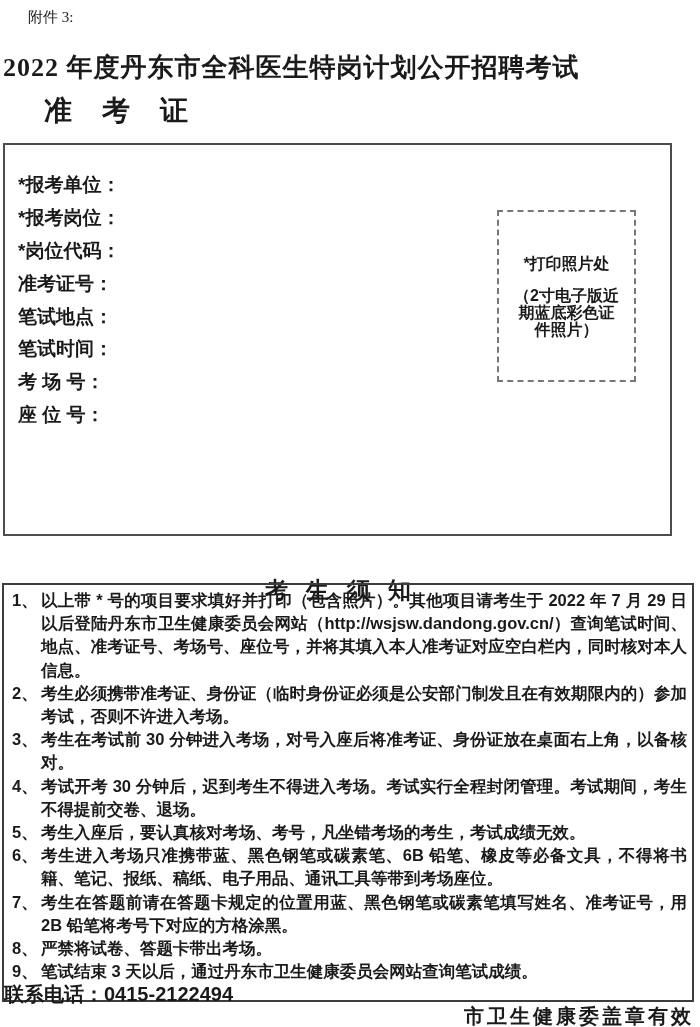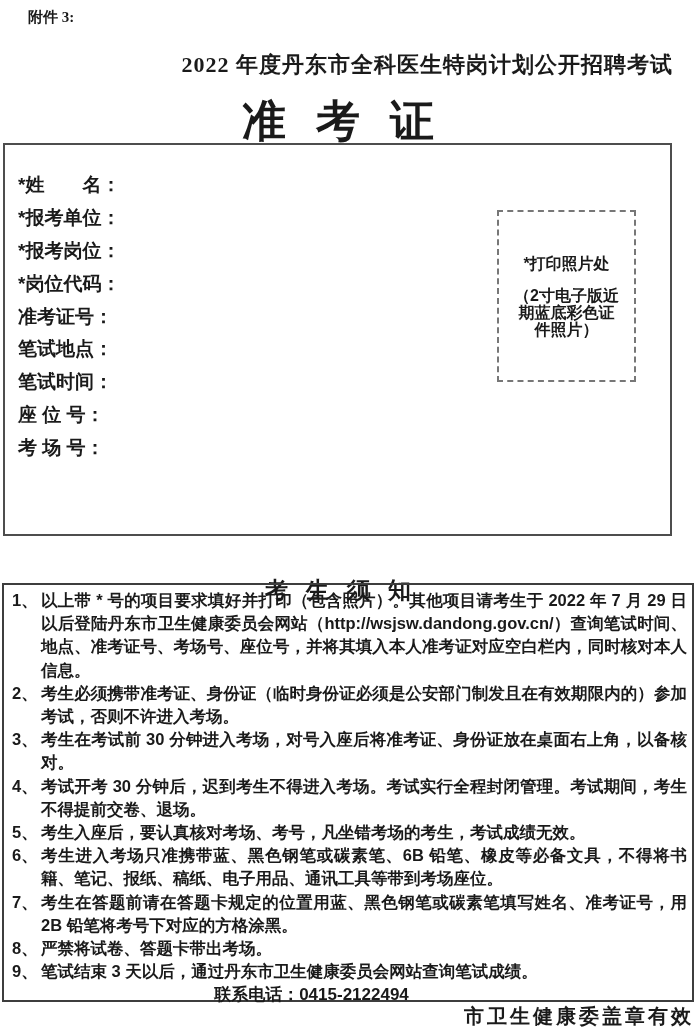--- a/index.html
+++ b/index.html
@@ -6,33 +6,32 @@
   html, body { background:#ffffff; }
   body {
     width:700px; height:1027px;
     position:relative; overflow:hidden;
     color:#1a1a1a;
     font-family:"Liberation Sans", sans-serif;
   }
   .attachment {
     position:absolute; left:28px; top:8px;
     font-family:"Liberation Serif", serif;
-    font-size:15px; font-weight:700;
+    font-size:15px; font-weight:400;
   }
   .title {
     position:absolute; top:50px; left:3px; width:670px;
-    text-align:right;
+    text-align:left;
     font-family:"Liberation Serif", serif;
-    font-size:22px; font-weight:600; letter-spacing:1px;
+    font-size:26px; font-weight:600; letter-spacing:1px;
     white-space:nowrap;
   }
   .subtitle {
-    position:absolute; top:92px; left:3px; width:670px;
-    text-align:center;
-    font-size:44px; font-weight:bold;
+    position:absolute; top:92px; left:14px; width:670px;
+    font-size:28px; font-weight:bold;
     letter-spacing:30px; padding-left:30px;
     white-space:nowrap;
   }
   .info-box {
     position:absolute; top:143px; left:3px;
     width:669px; height:393px;
     border:2px solid #4d4d4d;
   }
   .fields { padding:24px 0 0 13px; }
   .field-row { height:32.8px; display:flex; align-items:center; }
@@ -60,43 +59,39 @@
     border:2px solid #3d3d3d;
     padding:4px 5px 0 0;
   }
   .notice-item {
     position:relative; padding-left:37px;
     font-size:16.5px; line-height:23.2px; font-weight:600;
     text-align:justify;
   }
   .notice-num { position:absolute; left:8px; top:0; }
   .contact {
-    text-align:center; padding-right:68px;
-    font-size:17px; line-height:23.5px; font-weight:600;
+    text-align:left; padding-right:68px;
+    font-size:20px; line-height:23.5px; font-weight:600;
   }
   .seal-note {
     position:absolute; top:1003px; right:6px;
     font-size:20px; font-weight:600; letter-spacing:3px;
   }
 </style>
 </head>
 <body>
 
 <div class="attachment">附件 3:</div>
 
 <div class="title">2022 年度丹东市全科医生特岗计划公开招聘考试</div>
 
 <div class="subtitle">准考证</div>
 
 <div class="info-box">
   <div class="fields">
-    <div class="field-row">
-      <span class="field-label">*姓　　名：</span>
-      <span class="field-value"></span>
-    </div>
     <div class="field-row">
       <span class="field-label">*报考单位：</span>
       <span class="field-value"></span>
     </div>
     <div class="field-row">
       <span class="field-label">*报考岗位：</span>
       <span class="field-value"></span>
     </div>
     <div class="field-row">
       <span class="field-label">*岗位代码：</span>
@@ -108,25 +103,25 @@
     </div>
     <div class="field-row">
       <span class="field-label">笔试地点：</span>
       <span class="field-value"></span>
     </div>
     <div class="field-row">
       <span class="field-label">笔试时间：</span>
       <span class="field-value"></span>
     </div>
     <div class="field-row">
-      <span class="field-label">座 位 号：</span>
+      <span class="field-label">考 场 号：</span>
       <span class="field-value"></span>
     </div>
     <div class="field-row">
-      <span class="field-label">考 场 号：</span>
+      <span class="field-label">座 位 号：</span>
       <span class="field-value"></span>
     </div>
   </div>
 
   <div class="photo-box">
     <div class="photo-title">*打印照片处</div>
     <div class="photo-note">（2寸电子版近期蓝底彩色证件照片）</div>
   </div>
 </div>
 

